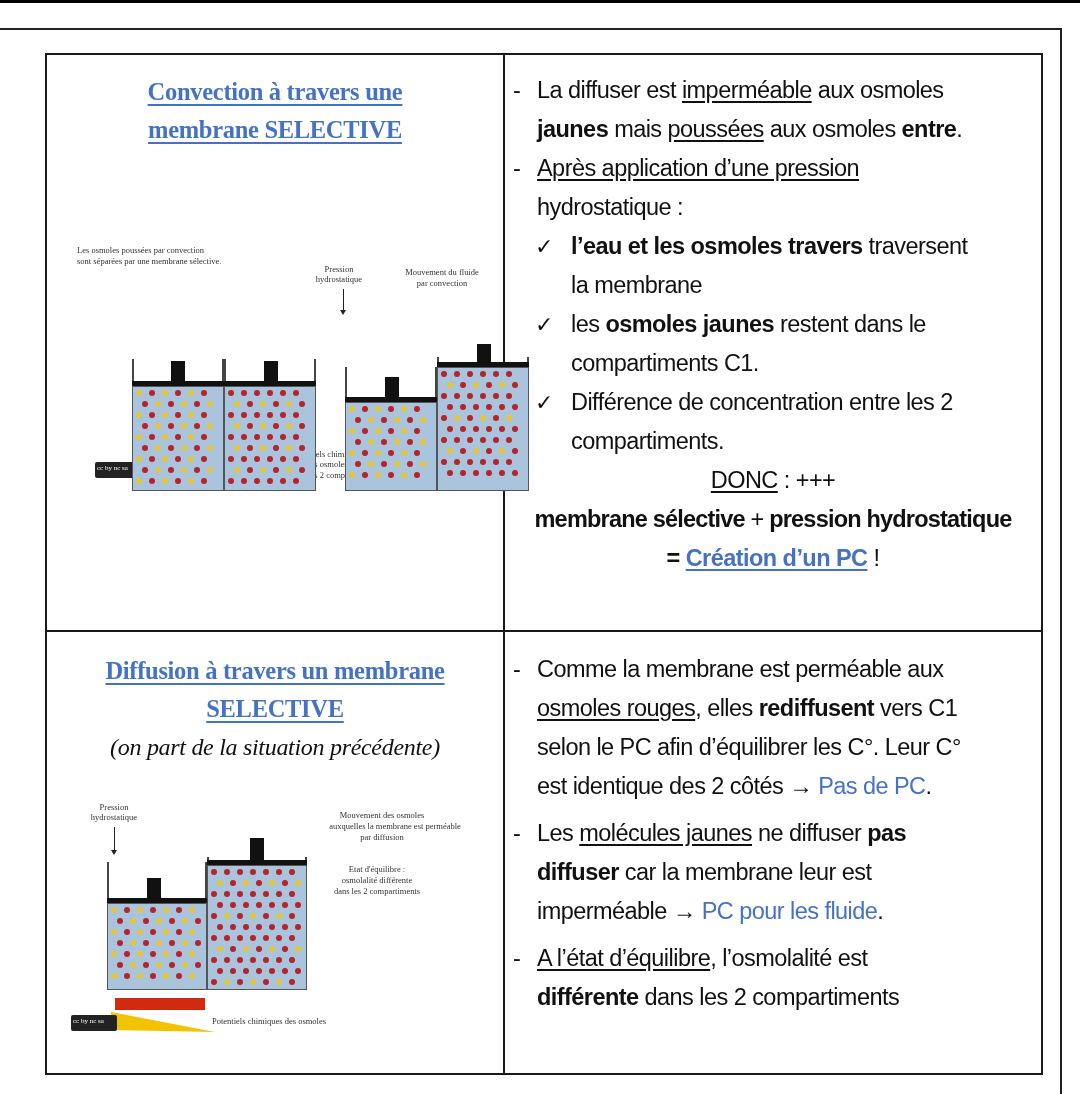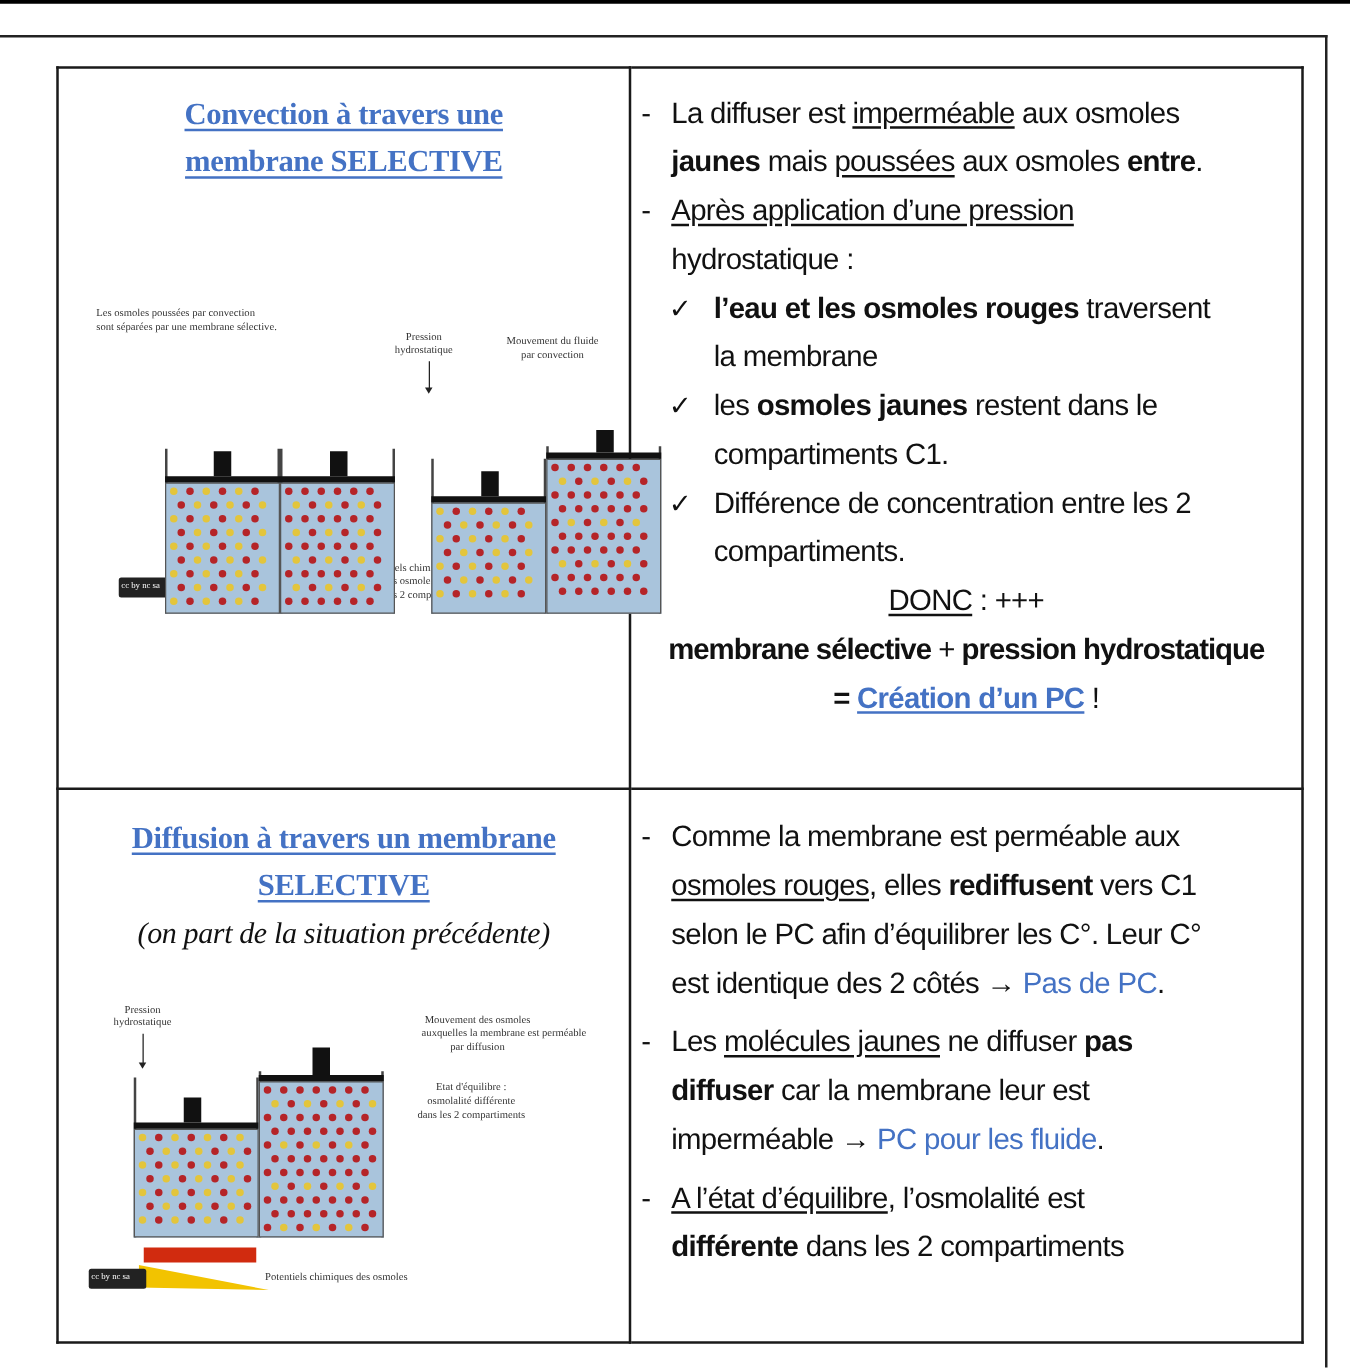--- a/index.html
+++ b/index.html
@@ -320,21 +320,21 @@
           <span>La diffuser est </span><span class="u">imperméable</span><span> aux osmoles</span><br>
           <span class="b">jaunes</span><span> mais </span><span class="u">poussées</span><span> aux osmoles </span><span class="b">entre</span><span>.</span>
         </div>
         <div class="bullet">
           <span class="dash">-</span>
           <span class="u">Après application d’une pression</span><br>
           <span>hydrostatique :</span>
         </div>
         <div class="check">
           <span class="ck">✓</span>
-          <span class="b">l’eau et les osmoles rouges</span><span> traversent</span><br>
+          <span class="b">l’eau et les osmoles travers</span><span> traversent</span><br>
           <span>la membrane</span>
         </div>
         <div class="check">
           <span class="ck">✓</span>
           <span>les </span><span class="b">osmoles jaunes</span><span> restent dans le</span><br>
           <span>compartiments C1.</span>
         </div>
         <div class="check">
           <span class="ck">✓</span>
           <span>Différence de concentration entre les 2</span><br>
@@ -357,21 +357,21 @@
       <div style="margin-top:20px;">
         <div class="title">Diffusion à travers un membrane</div>
         <div class="title">SELECTIVE</div>
         <div class="subtitle">(on part de la situation précédente)</div>
       </div>
       <div class="diagram" id="diag2" style="left:10px; top:170px; width:440px; height:250px;">
         <div class="dtext" style="left:27px; top:0px; width:60px;">Pression</div>
         <div class="dtext" style="left:27px; top:10px; width:60px;">hydrostatique</div>
         <div class="arrow-down" style="left:57px; top:25px; height:24px;"></div>
         <div class="dtext" style="left:225px; top:8px; width:200px;">Mouvement des osmoles</div>
-        <div class="dtext" style="left:212px; top:19px; width:200px;text-align:right;">auxquelles la membrane est perméable</div>
+        <div class="dtext" style="left:238px; top:19px; width:200px;">auxquelles la membrane est perméable</div>
         <div class="dtext" style="left:225px; top:30px; width:200px;">par diffusion</div>
         <div class="dtext" style="left:240px; top:62px; width:160px;">Etat d'équilibre :</div>
         <div class="dtext" style="left:240px; top:73px; width:160px;">osmolalité différente</div>
         <div class="dtext" style="left:240px; top:84px; width:160px;">dans les 2 compartiments</div>
         <div class="bar-red" style="left:58px; top:196px; width:90px; height:12px;"></div>
         <svg style="position:absolute; left:54px; top:210px;" width="110" height="22">
           <polygon points="0,0 0,18 104,20" fill="#f2c300"></polygon>
         </svg>
         <div class="cc" style="left:14px; top:213px;">cc by nc sa</div>
         <div class="dtext" style="left:155px; top:214px; text-align:left;">Potentiels chimiques des osmoles</div>

